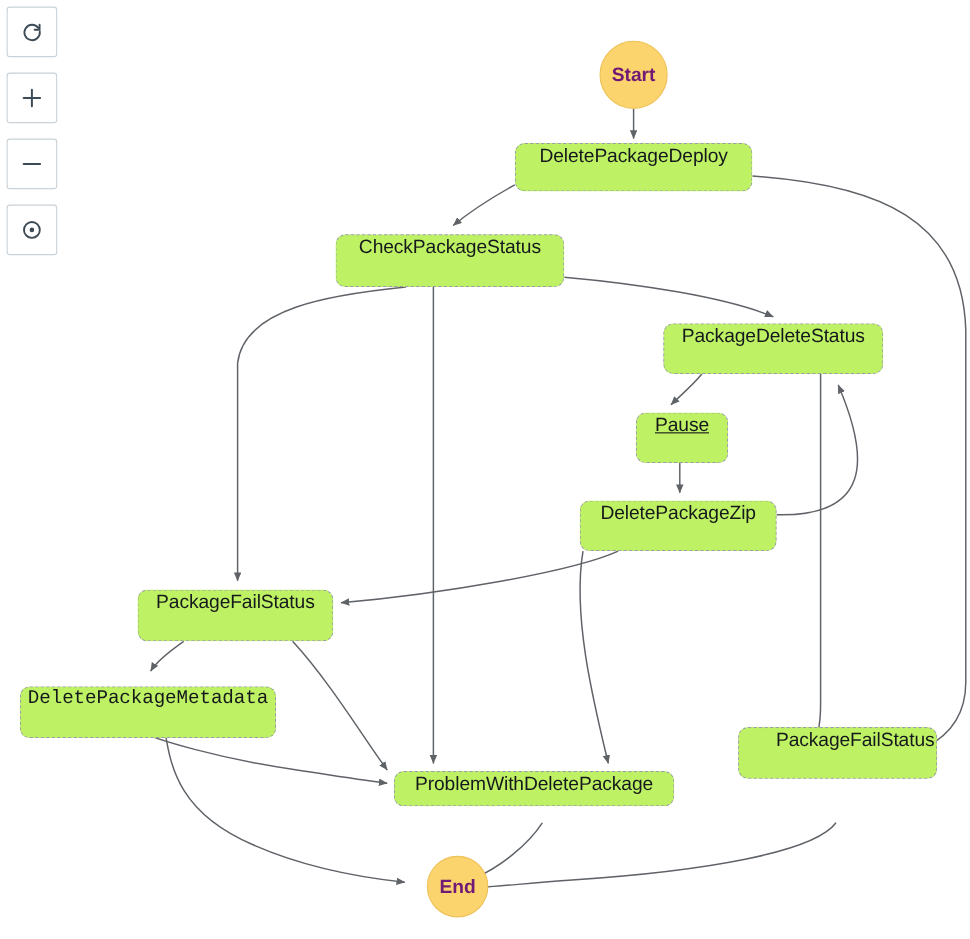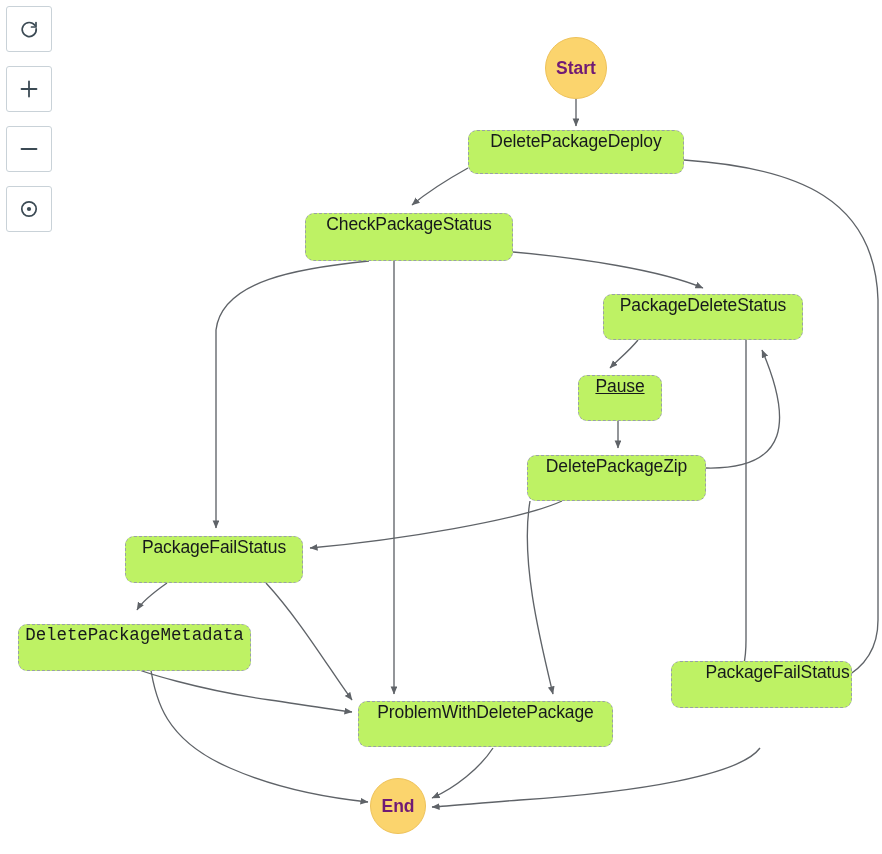--- a/index.html
+++ b/index.html
@@ -171,24 +171,24 @@
       </div>
       <div class="node" style="left: 527px; top: 455px; width: 179px; height: 46px;">
         <span>DeletePackageZip</span>
       </div>
       <div class="node" style="left: 125px; top: 536px; width: 178px; height: 47px;">
         <span>PackageFailStatus</span>
       </div>
       <div class="node" style="left: 18px; top: 624px; width: 233px; height: 47px; font-family: Liberation Mono, monospace;">
         <span>DeletePackageMetadata</span>
       </div>
-      <div class="node" style="left: 358px; top: 701px; width: 255px; height: 46px;">
+      <div class="node" style="left: 358px; top: 701px; width: 255px; height: 32px;">
         <span>ProblemWithDeletePackage</span>
       </div>
       <div class="node" style="left: 671px; top: 661px; width: 181px; height: 47px; padding-left: 32px;">
         <span>PackageFailStatus</span>
       </div>
-      <div class="node-terminal" style="left: 370px; top: 778px; width: 56px; height: 56px;">
+      <div class="node-terminal" style="left: 388px; top: 778px; width: 56px; height: 56px;">
         <span>End</span>
       </div>
     </div>
 
 </div>
 
 </body></html>

